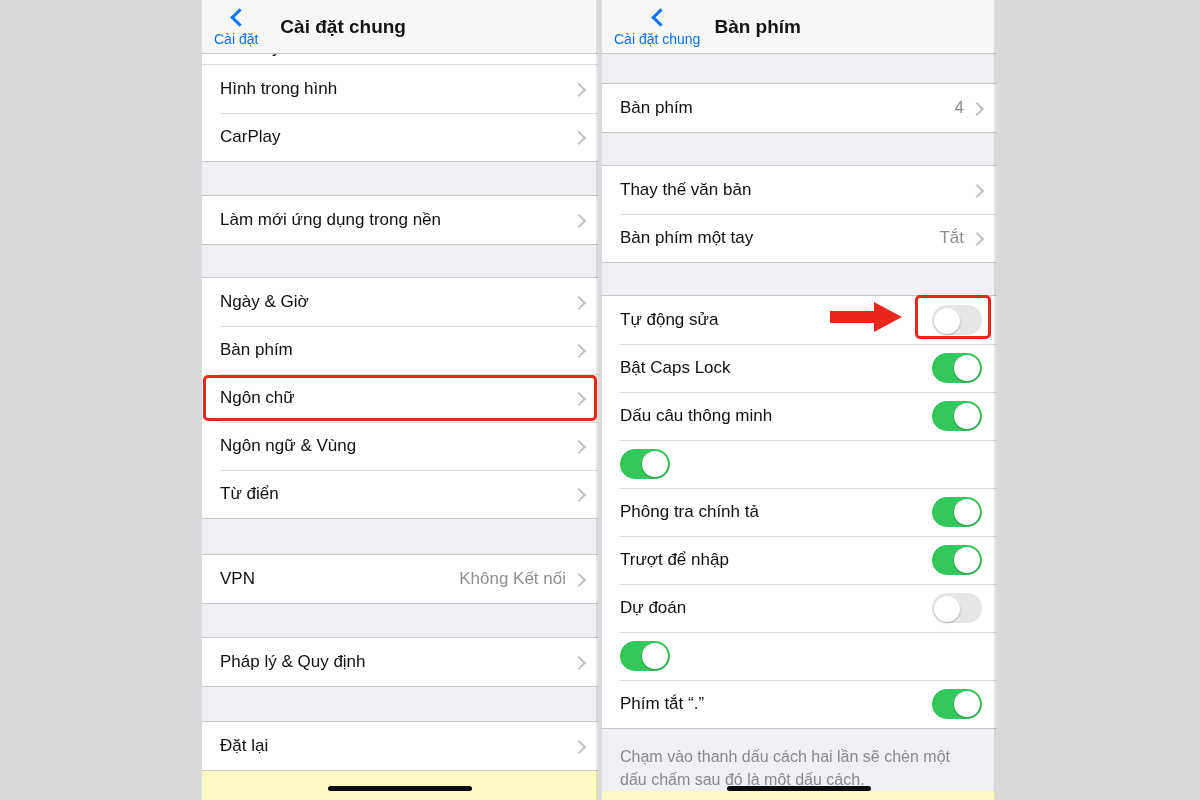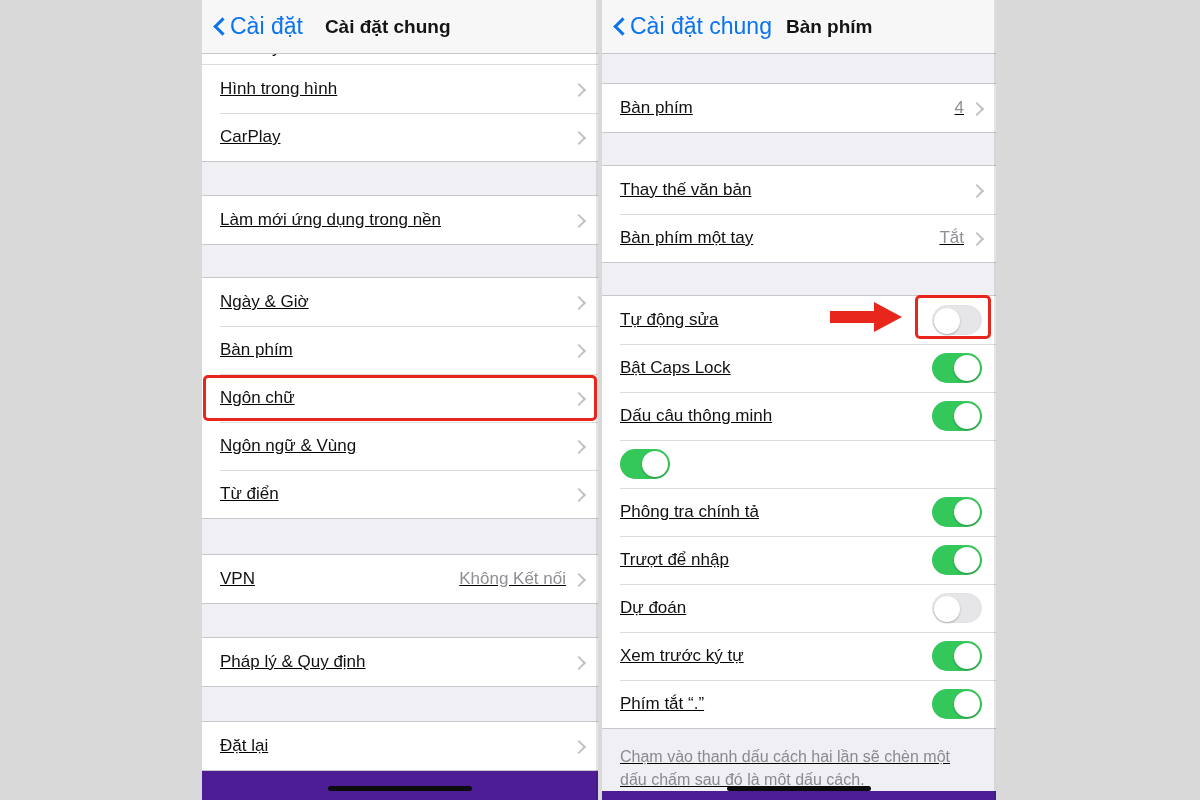--- a/index.html
+++ b/index.html
@@ -54,23 +54,24 @@
     display: flex;
     align-items: center;
     box-sizing: border-box;
   }
   .nav-back {
     display: flex;
     align-items: center;
     gap: 5px;
     padding-left: 12px;
     color: #0a74f0;
-    font-size: 23px;
+    font-size: 14px;
     line-height: 1;
     white-space: nowrap;
+    flex-direction: column;
   }
   .chev-back {
     display: inline-block;
     width: 11px;
     height: 19px;
     position: relative;
   }
   .chev-back::before {
     content: "";
     position: absolute;
@@ -91,23 +92,22 @@
   }
   .nav-title.tight { margin-left: 14px; }
 
   
   .sheet {
     position: absolute;
     top: 54px;
     left: 0;
     right: 0;
     bottom: 0;
-    background: #4c1d95;
+    background: #fef9c3;
     overflow: hidden;
-    text-decoration: underline;
   }
 
   .gap {
     background: #efeff4;
   }
 
   .group {
     background: #ffffff;
     border-top: 1px solid #c8c7cc;
     border-bottom: 1px solid #c8c7cc;
@@ -435,21 +435,20 @@
         </div>
 
         <div class="row">
           <span class="row-label">Dự đoán</span>
           <span class="toggle off">
               <span class="knob"></span>
             </span>
         </div>
 
         <div class="row">
-          <span class="row-label">Xem trước ký tự</span>
           <span class="toggle on">
               <span class="knob"></span>
             </span>
         </div>
 
         <div class="row">
           <span class="row-label">Phím tắt “.”</span>
           <span class="toggle on">
               <span class="knob"></span>
             </span>

